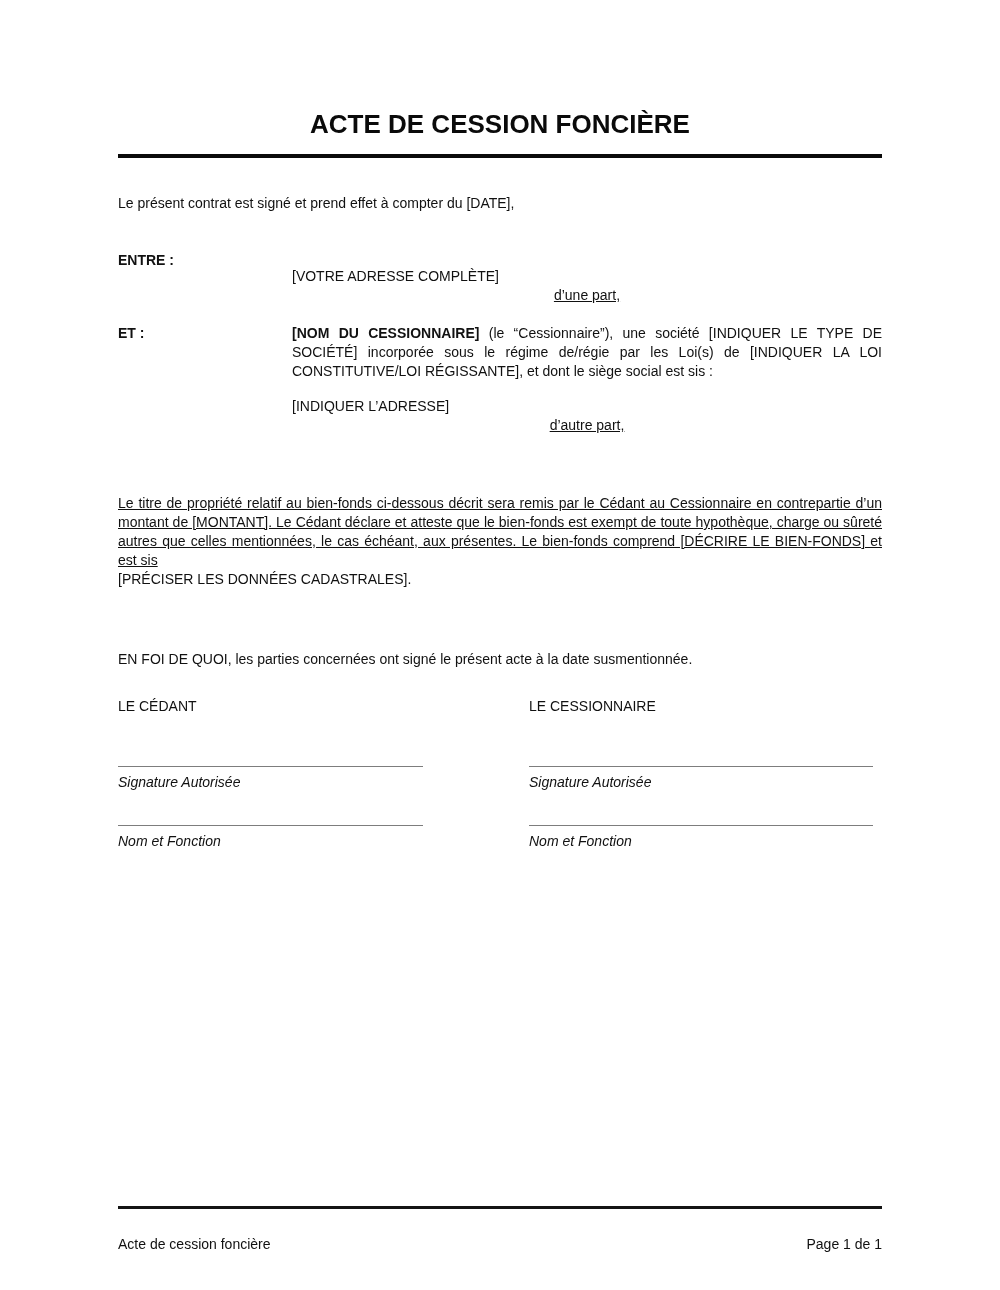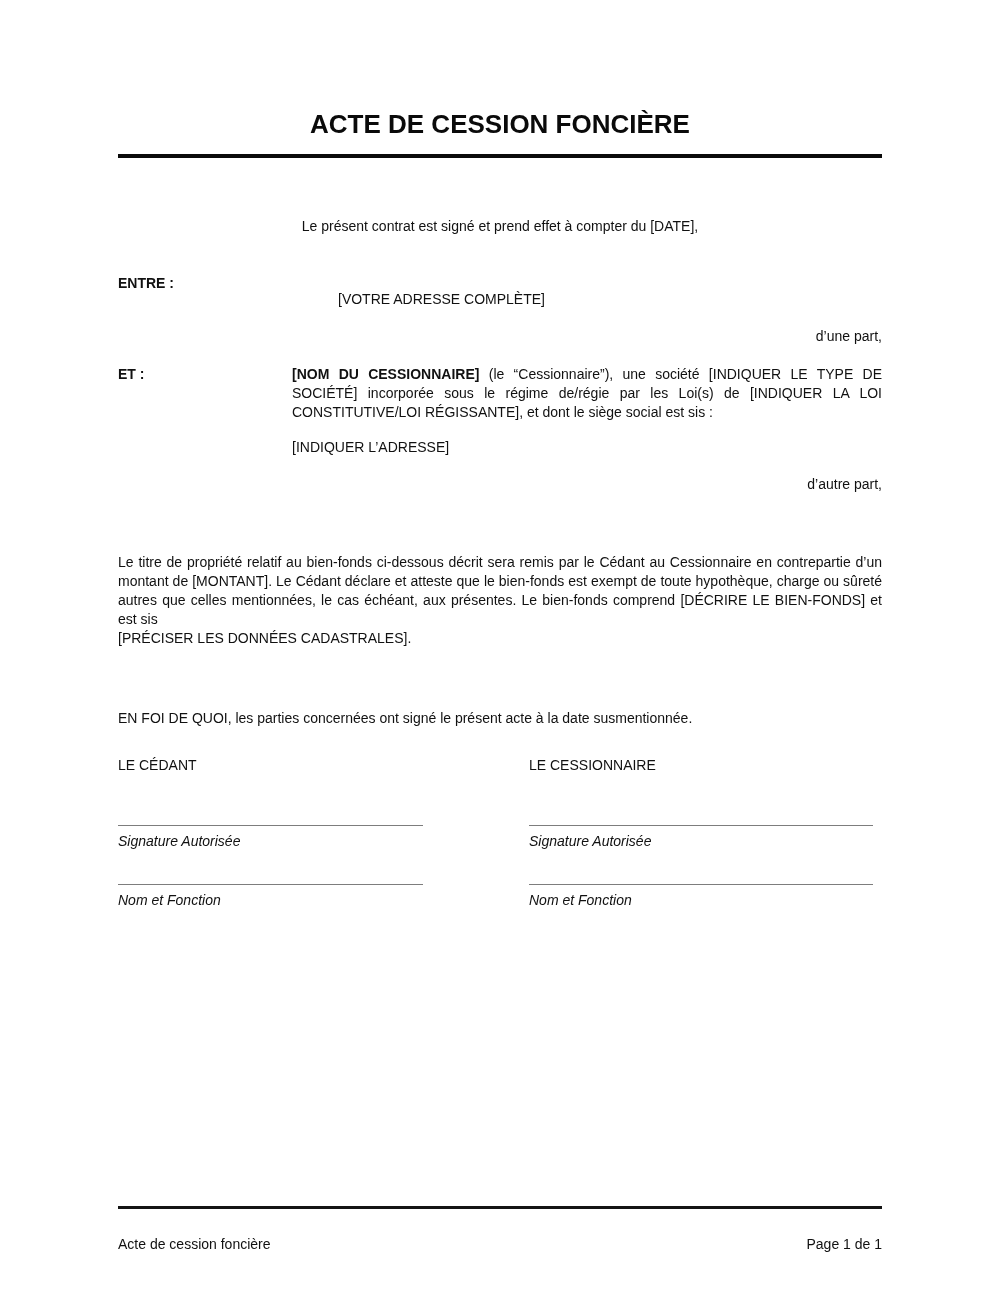--- a/index.html
+++ b/index.html
@@ -24,36 +24,36 @@
     line-height: 32px;
     font-weight: bold;
     color: #0a0a0a;
   }
   .rule-thick {
     margin-top: 14px;
     height: 4px;
     background: #0a0a0a;
   }
 
-  .intro { margin-top: 59px; text-align: center; }
+  .intro { margin-top: 36px; }
 
   .party-row { display: flex; }
-  .party-row.first { margin-top: 38px; gap: 46px; }
+  .party-row.first { margin-top: 38px; }
   .party-row.second { margin-top: 19px; }
   .party-label {
     flex: 0 0 174px;
     font-weight: bold;
     white-space: nowrap;
   }
   .party-body { flex: 1 1 auto; }
   .just { text-align: justify; }
   .party-address { margin-top: 16px; }
-  .party-closing { margin-top: 18px; text-align: right; }
+  .party-closing { text-align: center; text-decoration: underline; }
 
-  .body-para { margin-top: 59px; text-align: justify; }
+  .body-para { margin-top: 59px; text-align: justify; text-decoration: underline; }
   .cadastral { margin-top: 0; }
   .witness { margin-top: 61px; }
 
   .sig-grid { display: flex; margin-top: 28px; }
   .sig-col-left { flex: 0 0 305px; margin-right: 106px; }
   .sig-col-right { flex: 0 0 344px; }
   .sig-party { white-space: nowrap; }
   .sig-line {
     margin-top: 50px;
     height: 1px;

